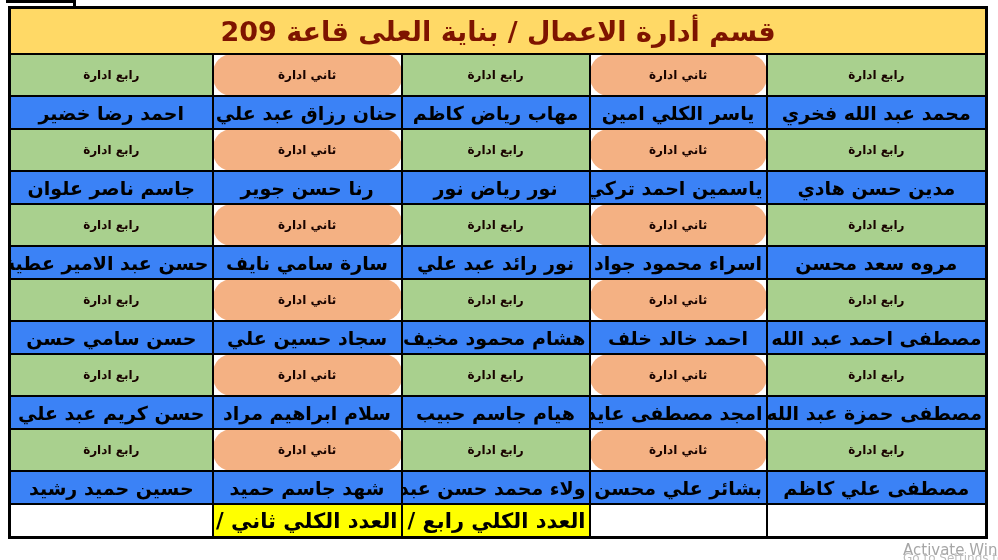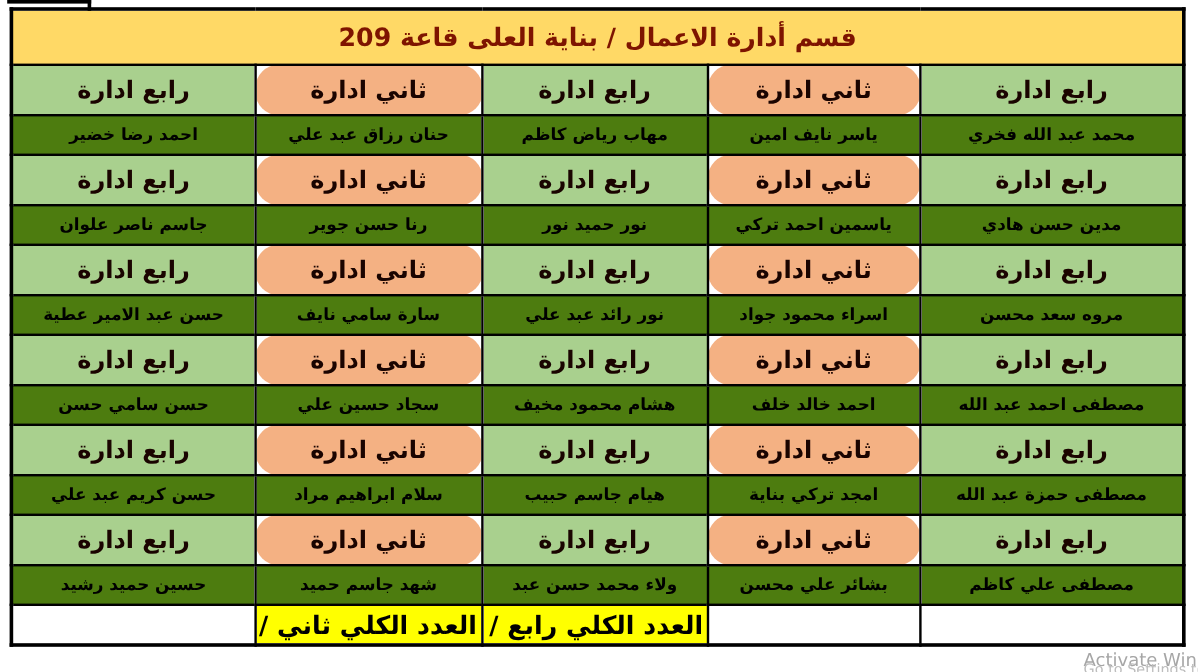--- a/index.html
+++ b/index.html
@@ -29,36 +29,36 @@
     vertical-align:middle;
     font-weight:bold;
     overflow:hidden;
     white-space:nowrap;
     padding:0 3px;
     color:#000;
   }
 
   tr.title-row td{
     height:44px;
-    font-size:21px;
+    font-size:27px;
     background:var(--title-bg);
     color:var(--title-text);
   }
   tr.hdr-row td{
     height:40px;
-    font-size:20px;
+    font-size:12px;
     color:var(--header-text);
   }
   td.green{ background:var(--green); }
   td.orange{ background:var(--orange);border-radius:19px; }
 
   tr.name-row td{
     height:31px;
-    font-size:14px;
-    background:#4d7c0f;
+    font-size:19px;
+    background:#3b82f6;
   }
   tr.total-row td{
     height:31px;
     font-size:21px;
     background:#fff;
   }
   tr.total-row td.yellow{ background:var(--total-bg); }
 
   .watermark{
     position:absolute;
@@ -102,37 +102,37 @@
 
         <tr class="hdr-row">
           <td class="green">رابع ادارة</td>
           <td class="orange">ثاني ادارة</td>
           <td class="green">رابع ادارة</td>
           <td class="orange">ثاني ادارة</td>
           <td class="green">رابع ادارة</td>
         </tr>
         <tr class="name-row">
           <td>محمد عبد الله فخري</td>
-          <td>ياسر نايف امين</td>
+          <td>ياسر الكلي امين</td>
           <td>مهاب رياض كاظم</td>
           <td>حنان رزاق عبد علي</td>
           <td>احمد رضا خضير</td>
         </tr>
 
         <tr class="hdr-row">
           <td class="green">رابع ادارة</td>
           <td class="orange">ثاني ادارة</td>
           <td class="green">رابع ادارة</td>
           <td class="orange">ثاني ادارة</td>
           <td class="green">رابع ادارة</td>
         </tr>
         <tr class="name-row">
           <td>مدين حسن هادي</td>
           <td>ياسمين احمد تركي</td>
-          <td>نور حميد نور</td>
+          <td>نور رياض نور</td>
           <td>رنا حسن جوير</td>
           <td>جاسم ناصر علوان</td>
         </tr>
 
         <tr class="hdr-row">
           <td class="green">رابع ادارة</td>
           <td class="orange">ثاني ادارة</td>
           <td class="green">رابع ادارة</td>
           <td class="orange">ثاني ادارة</td>
           <td class="green">رابع ادارة</td>
@@ -162,21 +162,21 @@
 
         <tr class="hdr-row">
           <td class="green">رابع ادارة</td>
           <td class="orange">ثاني ادارة</td>
           <td class="green">رابع ادارة</td>
           <td class="orange">ثاني ادارة</td>
           <td class="green">رابع ادارة</td>
         </tr>
         <tr class="name-row">
           <td>مصطفى حمزة عبد الله</td>
-          <td>امجد تركي بناية</td>
+          <td>امجد مصطفى عايد</td>
           <td>هيام جاسم حبيب</td>
           <td>سلام ابراهيم مراد</td>
           <td>حسن كريم عبد علي</td>
         </tr>
 
         <tr class="hdr-row">
           <td class="green">رابع ادارة</td>
           <td class="orange">ثاني ادارة</td>
           <td class="green">رابع ادارة</td>
           <td class="orange">ثاني ادارة</td>

